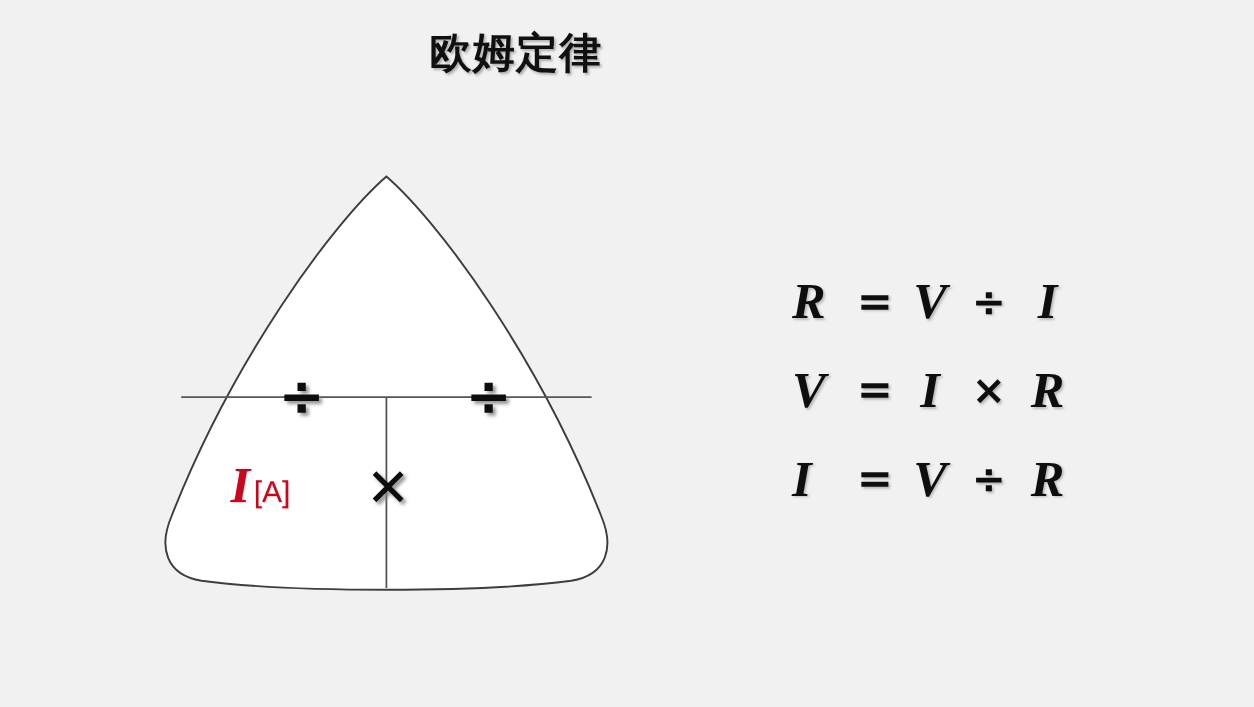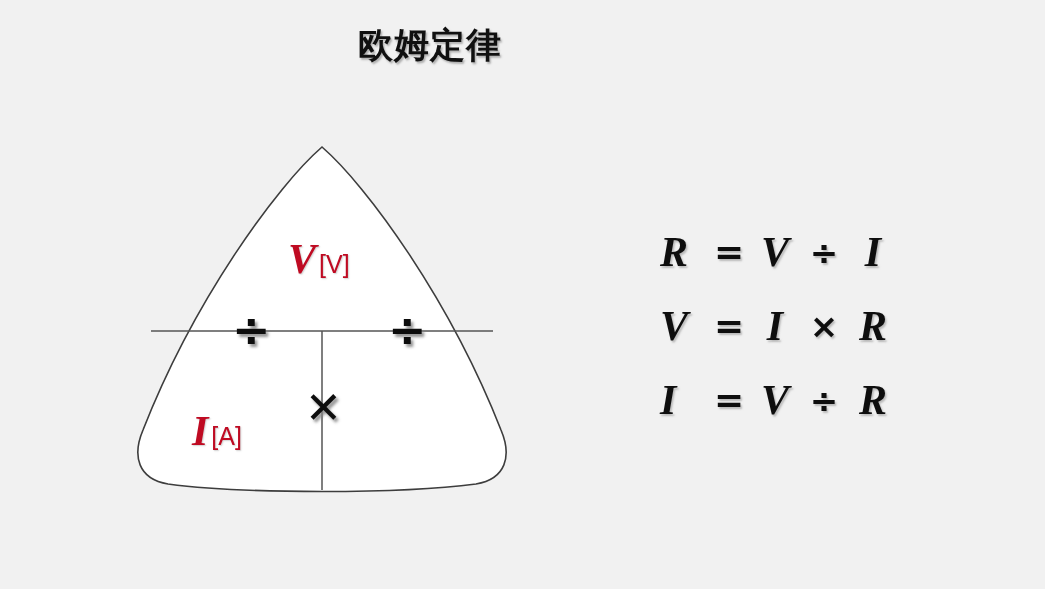--- a/index.html
+++ b/index.html
@@ -23,21 +23,21 @@
     background: #f1f1f1;
   }
 
   
   #title {
     position: absolute;
     left: 0;
     top: 27px;
     width: 860px;
     text-align: center;
-    font-family: Liberation Sans, sans-serif;
+    font-family: Liberation Serif, serif;
     font-weight: bold;
     font-size: 35px;
     letter-spacing: 1px;
     color: #101010;
     text-shadow: 1.5px 1.5px 2px rgba(120,120,120,0.55);
     line-height: 1;
     white-space: nowrap;
   }
 
   
@@ -72,21 +72,21 @@
   .unit {
     font-family: "Liberation Sans", "DejaVu Sans", sans-serif;
     font-weight: normal;
     font-style: normal;
     font-size: 25px;
     vertical-align: baseline;
     padding-left: 3px;
   }
 
   #label-v { left: 168px; top: 108px; }
-  #label-i { left: 72px;  top: 280px; }
+  #label-i { left: 72px;  top: 254px; }
   #label-r { left: 240px; top: 262px; }
 
   .op {
     position: absolute;
     font-family: "DejaVu Sans", "Liberation Sans", sans-serif;
     font-weight: bold;
     color: #0d0d0d;
     line-height: 1;
     text-shadow: 2.5px 2.5px 3px rgba(130,130,130,0.85);
   }
@@ -172,23 +172,20 @@
                C 392 326, 386 349, 356 354
                C 280 364, 124 364, 48 354
                C 18 349, 12 326, 23 300
                C 74 170, 157 56, 202 17 Z" fill="#ffffff" stroke="#3d3d3d" stroke-width="1.6"></path>
 
       <line x1="31" y1="201" x2="373" y2="201" stroke="#555555" stroke-width="1.5"></line>
 
       <line x1="202" y1="201" x2="202" y2="360" stroke="#555555" stroke-width="1.5"></line>
     </svg>
 
-    <div class="cell-label" id="label-v">
-      <span class="sym">V</span><span class="unit">[V]</span>
-    </div>
 
     <div class="cell-label" id="label-i">
       <span class="sym">I</span><span class="unit">[A]</span>
     </div>
 
 
     <div class="op op-div" id="op-div-left">÷</div>
     <div class="op op-div" id="op-div-right">÷</div>
     <div class="op" id="op-mul">✕</div>
   </div>

